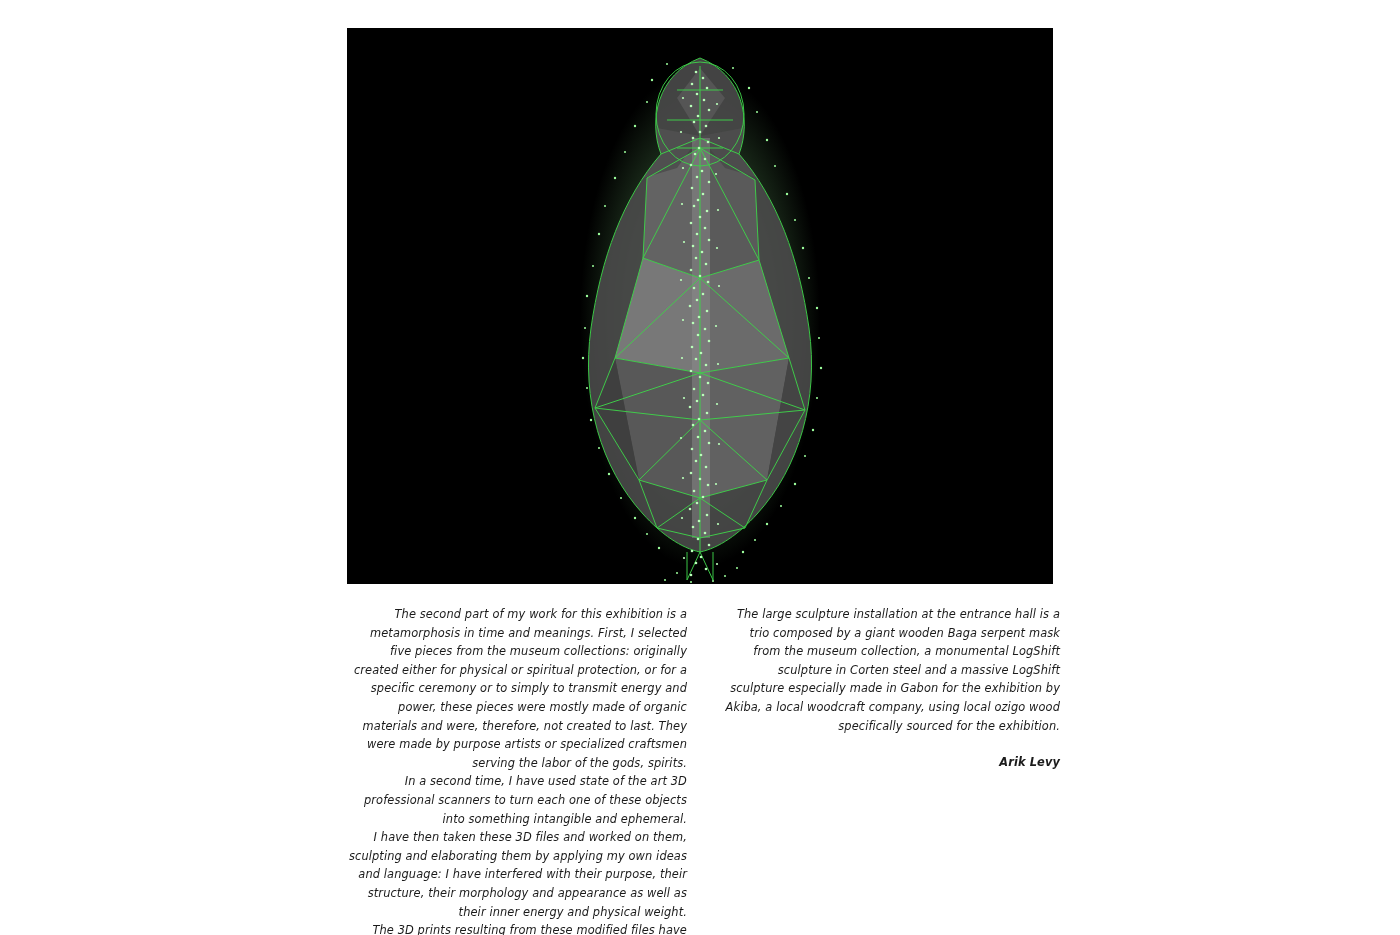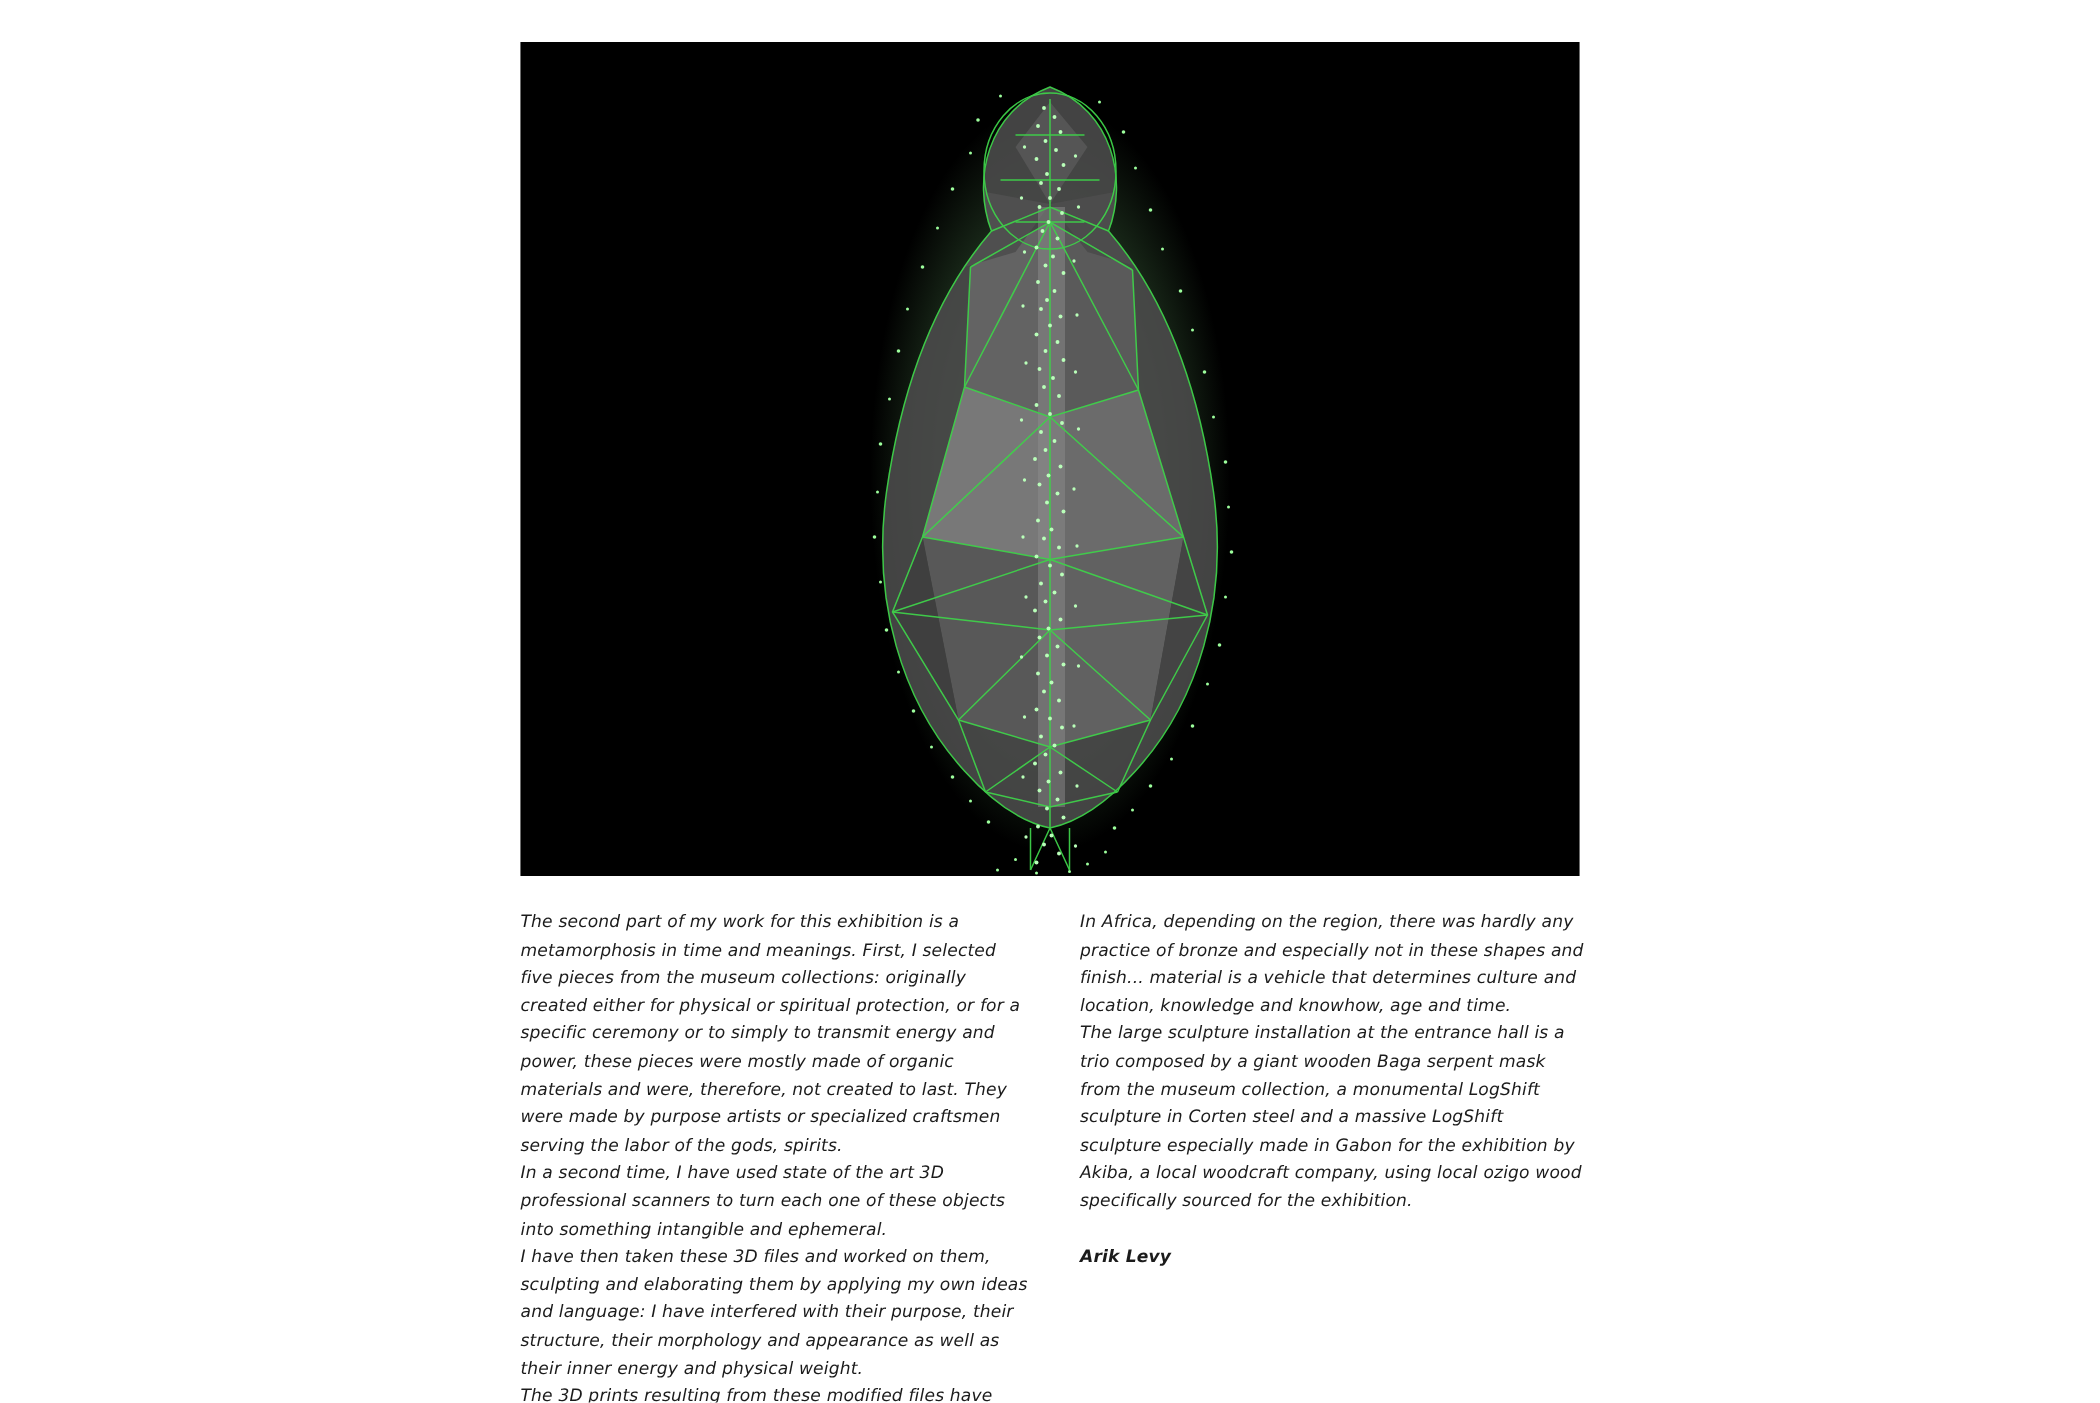--- a/index.html
+++ b/index.html
@@ -40,20 +40,21 @@
     display: block;
   }
 
   
   .text-area {
     position: absolute;
     left: 347px;
     top: 605px;
     width: 706px;
     height: 300px;
+    text-align: right;
   }
   .col {
     position: absolute;
     top: 0;
     width: 340px;
     font-family: "DejaVu Sans", sans-serif;
     font-style: italic;
     font-size: 11.4px;
     line-height: 18.6px;
     color: #1b1b1b;
@@ -311,19 +312,18 @@
   </div>
 
   <div class="text-area">
     <div class="col col-left">
       <p class="para">The second part of my work for this exhibition is a metamorphosis in time and meanings. First, I selected five pieces from the museum collections: originally created either for physical or spiritual protection, or for a specific ceremony or to simply to transmit energy and power, these pieces were mostly made of organic materials and were, therefore, not created to last. They were made by purpose artists or specialized craftsmen serving the labor of the gods, spirits.</p>
       <p class="para">In a second time, I have used state of the art 3D professional scanners to turn each one of these objects into something intangible and ephemeral.</p>
       <p class="para">I have then taken these 3D files and worked on them, sculpting and elaborating them by applying my own ideas and language: I have interfered with their purpose, their structure, their morphology and appearance as well as their inner energy and physical weight.</p>
       <p class="para">The 3D prints resulting from these modified files have then been cast in bronze, giving birth to a series of new pieces each with its own meaning, appearance, code and energy.</p>
     </div>
     <div class="col col-right">
-      <p class="para">In Africa, depending on the region, there was hardly any practice of bronze and especially not in these shapes and finish... material is a vehicle that determines culture and location, knowledge and knowhow, age and time.</p>
       <p class="para">The large sculpture installation at the entrance hall is a trio composed by a giant wooden Baga serpent mask from the museum collection, a monumental LogShift sculpture in Corten steel and a massive LogShift sculpture especially made in Gabon for the exhibition by Akiba, a local woodcraft company, using local ozigo wood specifically sourced for the exhibition.</p>
       <div class="signature">Arik Levy</div>
     </div>
   </div>
 
 </div>
 
 </body></html>

